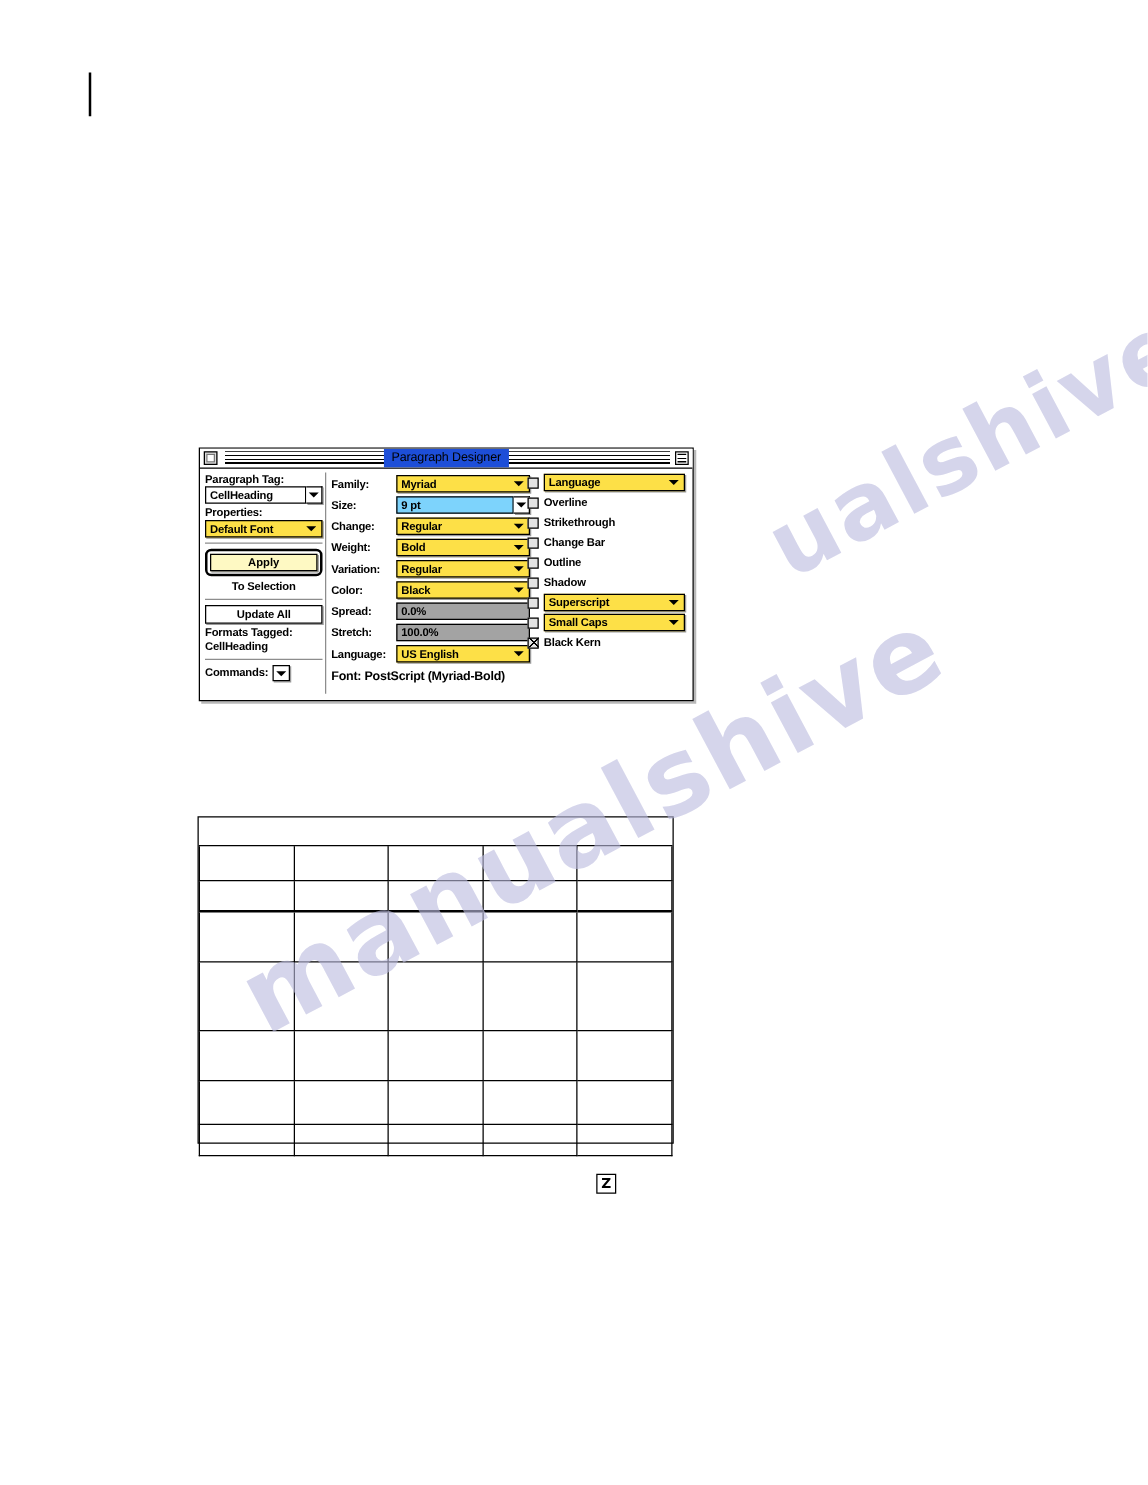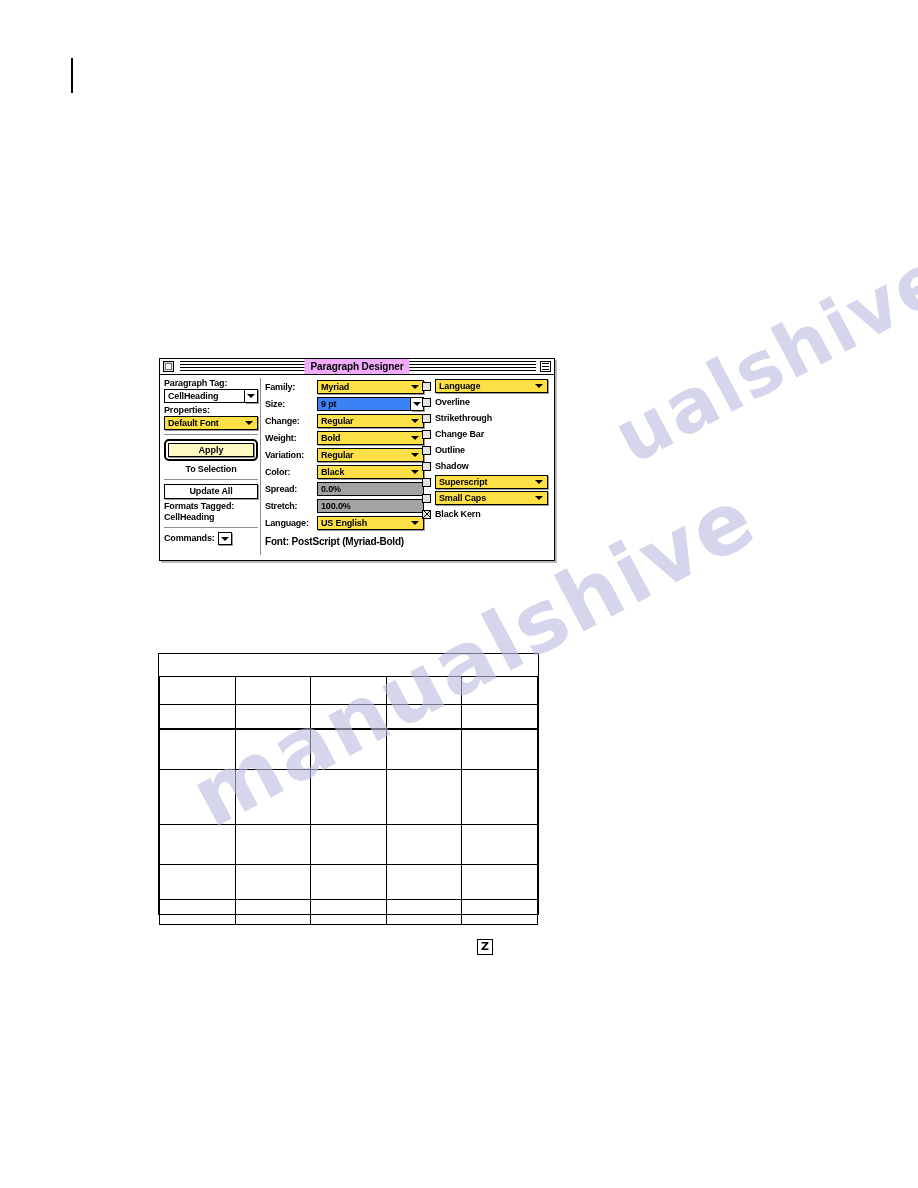--- a/index.html
+++ b/index.html
@@ -85,24 +85,24 @@
       to bottom,
       #000 0px, #000 1px,
       #ffffff 1px, #ffffff 3px
     );
   }
   .title-text {
     position: absolute;
     left: 50%;
     top: 0px;
     transform: translateX(-50%);
-    background: #f0abfc;
+    background: #1d4ed8;
     padding: 0 6px;
     font-size: 10px;
-    font-weight: bold;
+    font-weight: normal;
     line-height: 15px;
     color: #000000;
     white-space: nowrap;
     letter-spacing: -0.1px;
   }
   .close-box {
     position: absolute;
     left: 3px; top: 2px;
     width: 11px; height: 11px;
     border: 1px solid #000;
@@ -222,21 +222,21 @@
     box-sizing: border-box;
     font-size: 9px;
     font-weight: bold;
     line-height: 12px;
     padding-left: 3px;
     color: #000;
     overflow: hidden;
     white-space: nowrap;
     letter-spacing: -0.15px;
   }
-  .combo .field.hl { background: #3b82f6; }
+  .combo .field.hl { background: #7dd3fc; }
   .combo .dropbtn {
     width: 13px;
     border: 1px solid #000;
     border-left: 0;
     background: #ffffff;
     box-sizing: border-box;
     display: flex;
     align-items: center;
     justify-content: center;
     box-shadow: 1px 1px 0 0 #9a9a9a;

